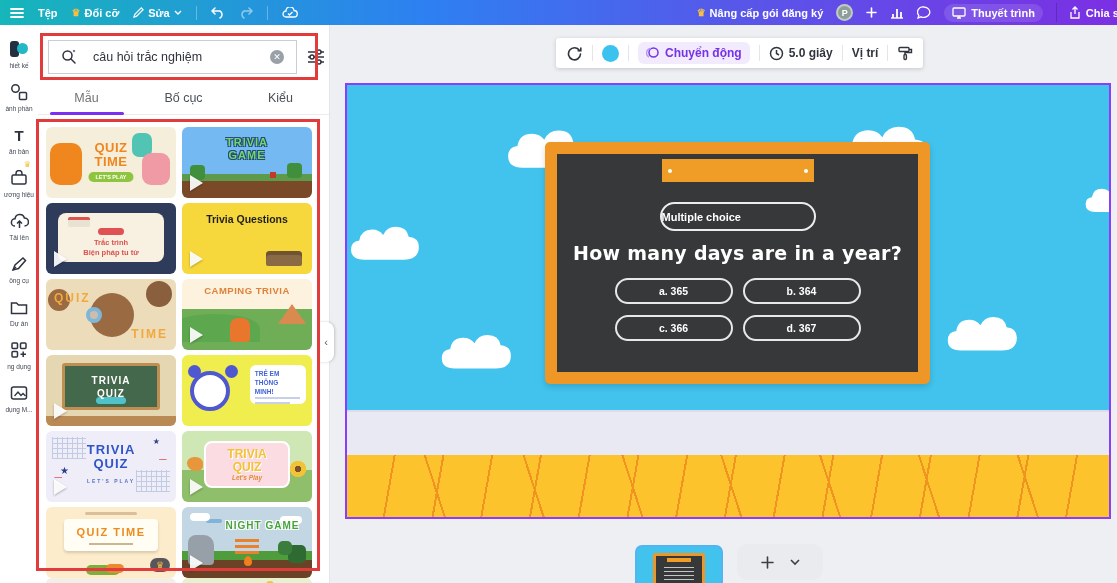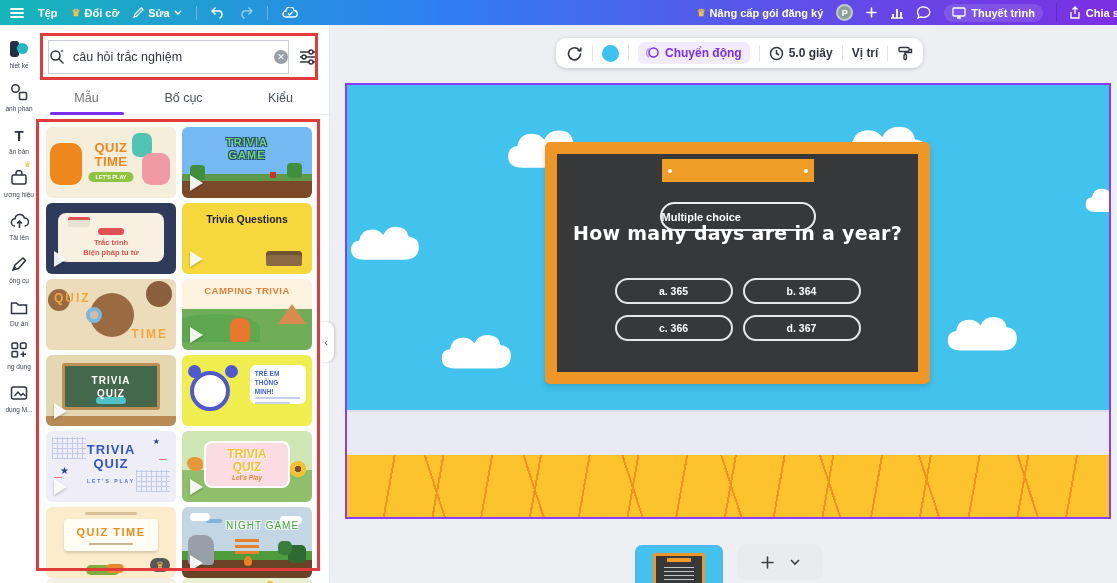--- a/index.html
+++ b/index.html
@@ -26,21 +26,21 @@
   .sb-item{width:38px;display:flex;flex-direction:column;align-items:center;gap:3px;cursor:pointer;position:relative;}
   .sb-ico{width:20px;height:20px;position:relative;display:flex;align-items:center;justify-content:center;color:#2e3440;}
   .sb-lab{font-size:6.5px;color:#3f4652;white-space:nowrap;}
   .sb-crown{position:absolute;top:-7px;right:-2px;color:#f5c044;font-size:8px;line-height:1;}
   .design-a{position:absolute;left:1px;top:2px;width:9px;height:16px;background:#233040;border-radius:3px;}
   .design-b{position:absolute;right:1px;top:4px;width:11px;height:11px;background:#22b8c8;border-radius:50%;}
   .ticon{font-size:15px;font-weight:700;color:#2e3440;line-height:1;}
   
   .panel{position:absolute;left:38px;top:25px;width:292px;height:558px;background:#fff;border-right:1px solid #e3e5e9;}
   .search-row{position:absolute;left:10px;top:15px;right:10px;height:34px;display:flex;align-items:center;gap:8px;}
-  .search-box{flex:1;height:34px;border:1.5px solid #c9ced6;border-radius:0;background:#fff;display:flex;align-items:center;padding:0 0;gap:6px;}
+  .search-box{flex:1;height:34px;border:1.5px solid #c9ced6;border-radius:0;background:#fff;display:flex;align-items:center;padding:0 12px;gap:14px;}
   .search-box input{border:none;outline:none;flex:1;font-size:12.5px;color:#30343c;background:transparent;min-width:0;}
   .clear-btn{width:14px;height:14px;border-radius:50%;background:#9aa0a8;color:#fff;font-size:9px;line-height:14px;text-align:center;cursor:pointer;flex:0 0 auto;}
   .filter-btn{width:22px;height:22px;cursor:pointer;color:#30343c;flex:0 0 auto;display:flex;align-items:center;justify-content:center;}
   .tabs{position:absolute;left:0;top:60px;right:0;height:30px;display:flex;border-bottom:1px solid #ececf0;}
   .tab{flex:1;text-align:center;font-size:12.5px;color:#4a5158;cursor:pointer;position:relative;padding-top:6px;}
   .tab.active{color:#737373;font-weight:400;}
   .tab.active::after{content:"";position:absolute;left:50%;bottom:-1px;transform:translateX(-50%);width:74px;height:3px;border-radius:2px;background:#7a2ff2;}
   .grid{position:absolute;left:8px;top:102px;width:266px;display:grid;grid-template-columns:130px 130px;grid-auto-rows:71px;gap:5px 6px;}
   .card{position:relative;border-radius:6px;overflow:hidden;cursor:pointer;background:#eee;}
   .a{position:absolute;display:block;z-index:1;}
@@ -121,48 +121,48 @@
   .t11 .veg11b{left:60px;bottom:5px;width:18px;height:9px;background:#e98a2e;border-radius:5px;z-index:3;}
   .t11 .tt{top:19px;color:#ef8b1d;font-size:11px;font-weight:900;letter-spacing:1.5px;}
   .t12{background:linear-gradient(180deg,#c3d6e4 0 62%,#4f9c3c 62% 74%,#6a4226 74% 100%);}
   .t12 .cl12a{left:8px;top:6px;width:20px;height:8px;background:#fff;border-radius:4px;box-shadow:14px 4px 0 -2px #7fb3d9;}
   .t12 .cl12b{right:10px;top:9px;width:22px;height:8px;background:#fff;border-radius:4px;}
   .t12 .rock12{left:6px;bottom:13px;width:26px;height:30px;background:#97a0a8;border-radius:8px 10px 4px 4px;}
   .t12 .tree12a{right:6px;bottom:15px;width:18px;height:18px;background:#2e6b33;border-radius:5px;}
   .t12 .tree12b{right:20px;bottom:23px;width:14px;height:14px;background:#3a7d3c;border-radius:5px;}
   .t12 .lad12{left:50%;top:32px;transform:translateX(-50%);width:24px;height:3px;background:#e8822d;box-shadow:0 6px 0 #e8822d,0 12px 0 #e8822d;}
   .t12 .fire12{left:48%;bottom:12px;width:8px;height:10px;background:#f07f1e;border-radius:50% 50% 50% 50%/60% 60% 40% 40%;}
-  .t12 .tt{top:13px;color:#46a33c;font-size:10px;font-weight:400;letter-spacing:1px;text-shadow:1px 1px 0 #fff,-1px -1px 0 #fff,1px -1px 0 #fff,-1px 1px 0 #fff;padding-left:31px;}
+  .t12 .tt{top:13px;color:#46a33c;font-size:10px;font-weight:700;letter-spacing:1px;text-shadow:1px 1px 0 #fff,-1px -1px 0 #fff,1px -1px 0 #fff,-1px 1px 0 #fff;padding-left:31px;}
   
   .redbox{position:absolute;border:3px solid #e23b3b;pointer-events:none;z-index:40;}
   
   .handle{position:absolute;left:318px;top:322px;width:16px;height:40px;background:#fff;border-radius:0 8px 8px 0;
     box-shadow:1px 0 3px rgba(0,0,0,.18);z-index:30;color:#5a5f66;font-size:11px;display:flex;align-items:center;justify-content:center;cursor:pointer;}
   
-  .ctoolbar{position:absolute;left:556px;top:38px;height:30px;background:#fff;border-radius:10px;
+  .ctoolbar{position:absolute;left:556px;top:38px;height:30px;background:#fff;border-radius:3px;
     box-shadow:0 1px 4px rgba(20,20,40,.18);display:flex;align-items:center;padding:8px 10px;gap:9px;z-index:20;}
   .ct-div{width:1px;height:16px;background:#e4e4ea;}
   .ct-btn{display:flex;align-items:center;gap:5px;cursor:pointer;color:#30343c;font-size:12px;font-weight:700;white-space:nowrap;}
   .swatch{width:17px;height:17px;border-radius:50%;background:#3cc2ee;cursor:pointer;}
   .motion{background:#f2ebfd;color:#7731e8;border-radius:6px;padding:4px 8px;}
   .slide{position:absolute;left:345px;top:83px;width:766px;height:436px;border:2px solid #8b3dff;background:#41c3ee;overflow:hidden;}
   .baseboard{position:absolute;left:0;right:0;top:325px;height:45px;background:#e9e9f3;border-top:2px solid #dcdcea;}
   .floor{position:absolute;left:0;right:0;top:370px;bottom:0;background:#fcc32d;
     background-image:repeating-linear-gradient(100deg,transparent 0 46px,#ef9420 46px 48px),
                      repeating-linear-gradient(72deg,transparent 0 92px,#ef9420 92px 94px);}
   .cloud{position:absolute;z-index:1;}
   .cloud svg{display:block;width:100%;height:100%;}
   .board{position:absolute;left:198px;top:57px;width:385px;height:242px;background:#363839;
     border:12px solid #ee9726;border-radius:5px;z-index:2;box-shadow:0 3px 6px rgba(0,0,0,.15);cursor:pointer;}
   .title-bar{position:absolute;left:50%;top:5px;transform:translateX(-50%);width:152px;height:23px;background:#f09d28;cursor:pointer;}
   .title-bar::before,.title-bar::after{content:"";position:absolute;top:50%;width:4px;height:4px;margin-top:-2px;border-radius:50%;background:#fff;}
   .title-bar::before{left:6px;} .title-bar::after{right:6px;}
   .mc-pill{position:absolute;left:50%;top:48px;transform:translateX(-50%);width:156px;height:29px;border:2px solid #ececec;
     border-radius:15px;color:#fff;font-size:11px;font-weight:600;display:flex;align-items:center;justify-content:flex-start;cursor:pointer;}
-  .question{position:absolute;left:0;right:0;top:68px;text-align:center;color:#fff;font-size:19px;font-weight:600;
+  .question{position:absolute;left:0;right:0;top:88px;text-align:center;color:#fff;font-size:19px;font-weight:600;
     letter-spacing:.3px;cursor:text;font-family:"DejaVu Sans",sans-serif;}
   .answers{position:absolute;left:50%;top:124px;transform:translateX(-50%);display:grid;grid-template-columns:118px 118px;gap:11px 10px;}
   .ans{height:26px;border:2px solid #e8e8e8;border-radius:14px;color:#fff;font-size:10.5px;font-weight:600;
     display:flex;align-items:center;justify-content:center;cursor:pointer;}
   
   .page-thumb{position:absolute;left:635px;top:545px;width:88px;height:48px;border:2px solid #54b3f3;border-radius:7px;
     background:#41c3ee;overflow:hidden;cursor:pointer;z-index:10;}
   .mini-board{position:absolute;left:50%;top:6px;transform:translateX(-50%);width:52px;height:34px;background:#363839;border:3px solid #ee9726;border-radius:2px;}
   .mini-board::before{content:"";position:absolute;left:50%;top:2px;transform:translateX(-50%);width:24px;height:4px;background:#f09d28;}
   .mini-board::after{content:"";position:absolute;left:8px;right:8px;top:10px;height:14px;

